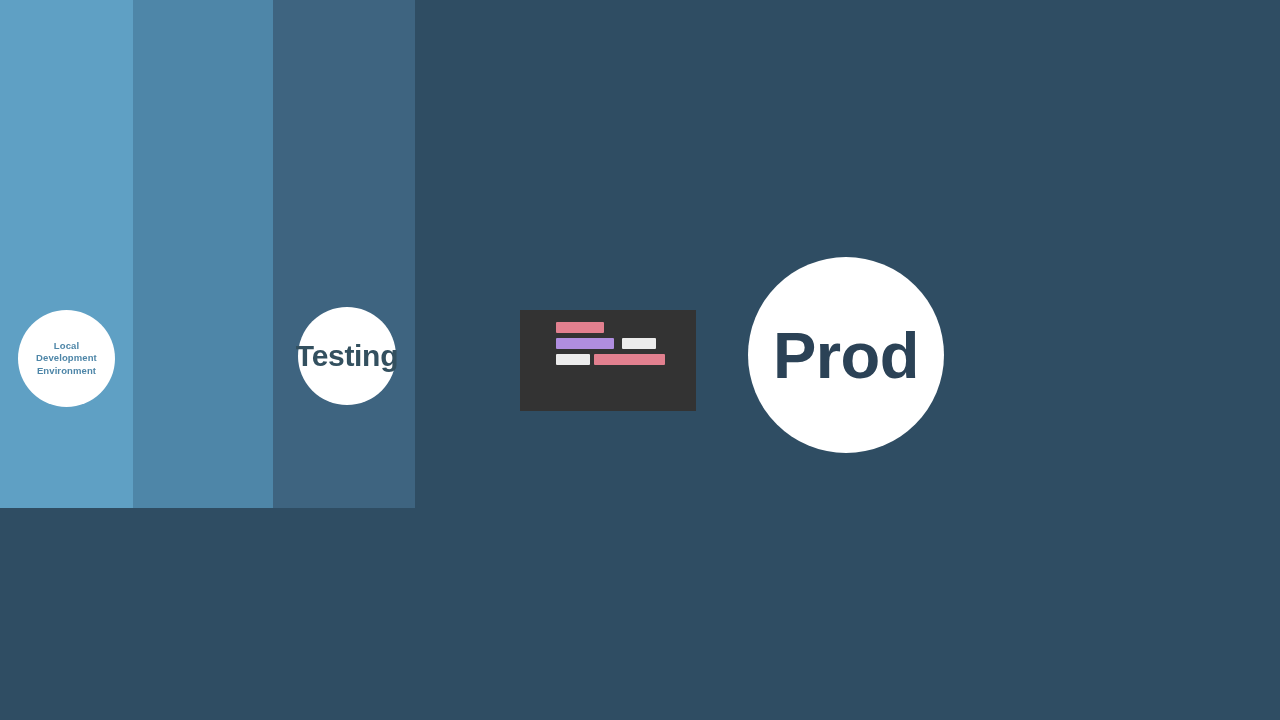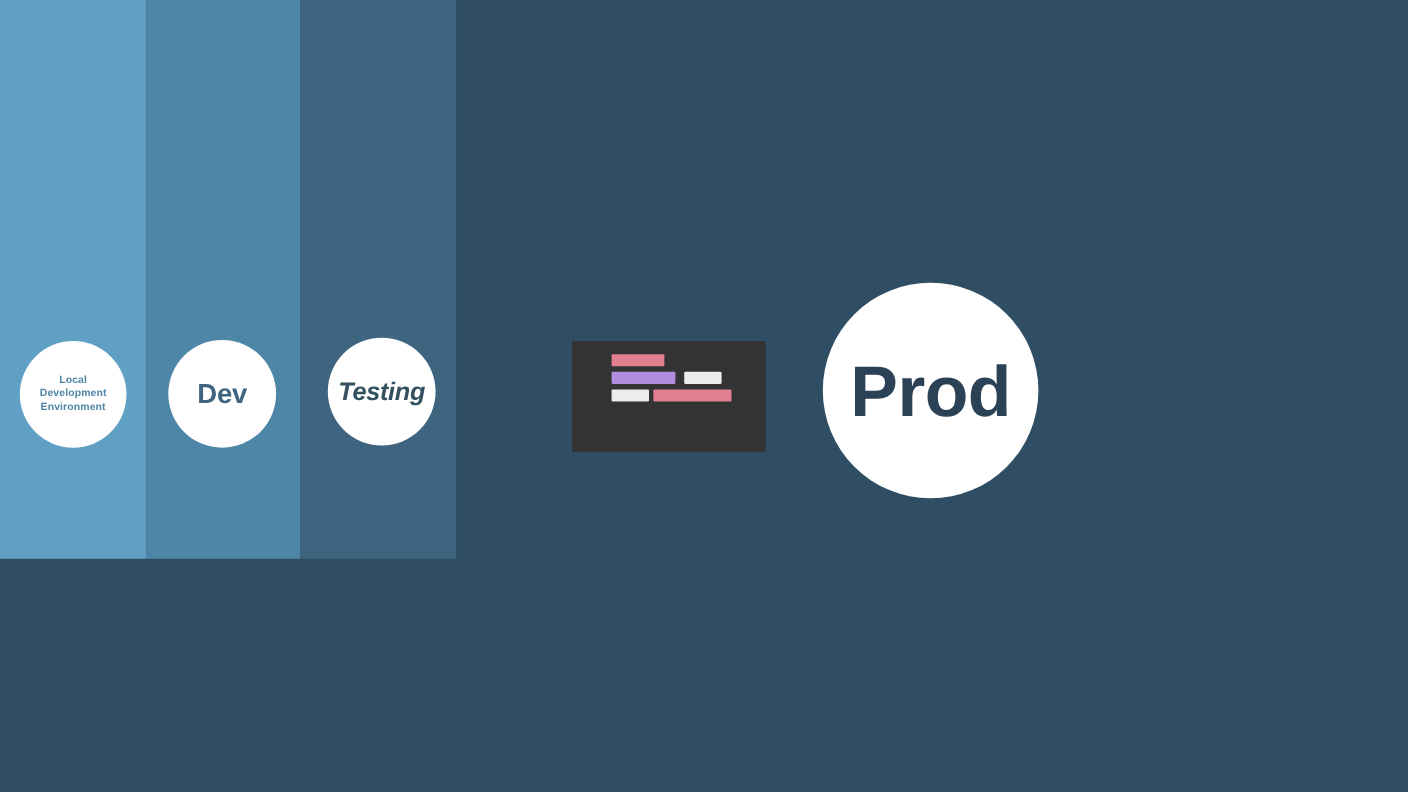--- a/index.html
+++ b/index.html
@@ -70,24 +70,23 @@
     letter-spacing: -0.2px;
   }
 
   #circle-testing {
     left: 298px;
     top: 307px;
     width: 98px;
     height: 98px;
   }
   #circle-testing .circle-label {
-    font-size: 23px;
+    font-size: 30px;
     font-weight: bold;
     letter-spacing: -0.3px;
-    font-style: italic;
   }
 
   #circle-prod {
     left: 748px;
     top: 257px;
     width: 196px;
     height: 196px;
   }
   #circle-prod .circle-label {
     font-size: 65px;
@@ -131,23 +130,20 @@
   <div class="band" id="band-1" style="background: rgb(78, 134, 168); left: 133px; width: 140px;"></div>
   <div class="band" id="band-2" style="background: rgb(62, 100, 128); left: 273px; width: 142px;"></div>
   <div class="band" id="band-3" style="background: rgb(47, 77, 99); left: 415px; width: 865px;"></div>
 
   <div class="circle" id="circle-local" style="background: rgb(255, 255, 255);">
     <span class="circle-label" style="color: rgb(78, 134, 168);">Local
 Development
 Environment</span>
   </div>
 
-  <div class="circle" id="circle-dev" style="background: rgb(255, 255, 255);">
-    <span class="circle-label" style="color: rgb(62, 100, 128);">Dev</span>
-  </div>
 
   <div class="circle" id="circle-testing" style="background: rgb(255, 255, 255);">
     <span class="circle-label" style="color: rgb(51, 80, 95);">Testing</span>
   </div>
 
   <div id="code-panel" style="background: rgb(51, 51, 51);">
     <div class="code-row" id="code-row-0">
         <div class="code-bar" style="background: rgb(226, 128, 143); left: 36px; width: 48px;"></div>
       </div>
     <div class="code-row" id="code-row-1">

